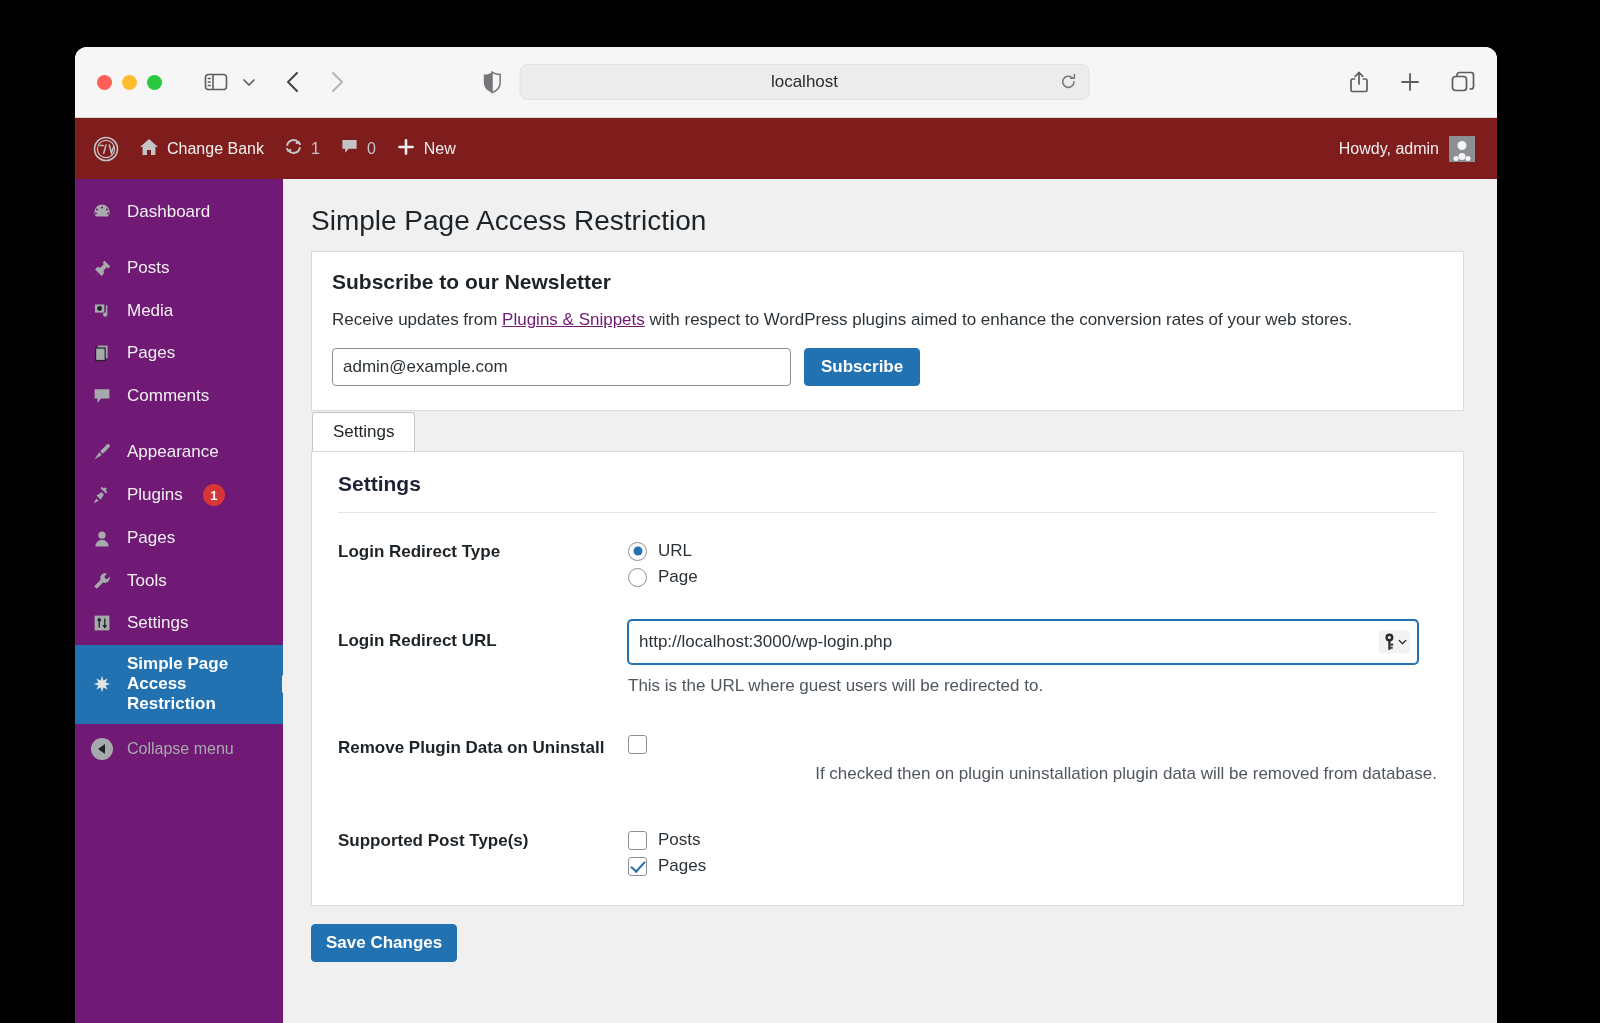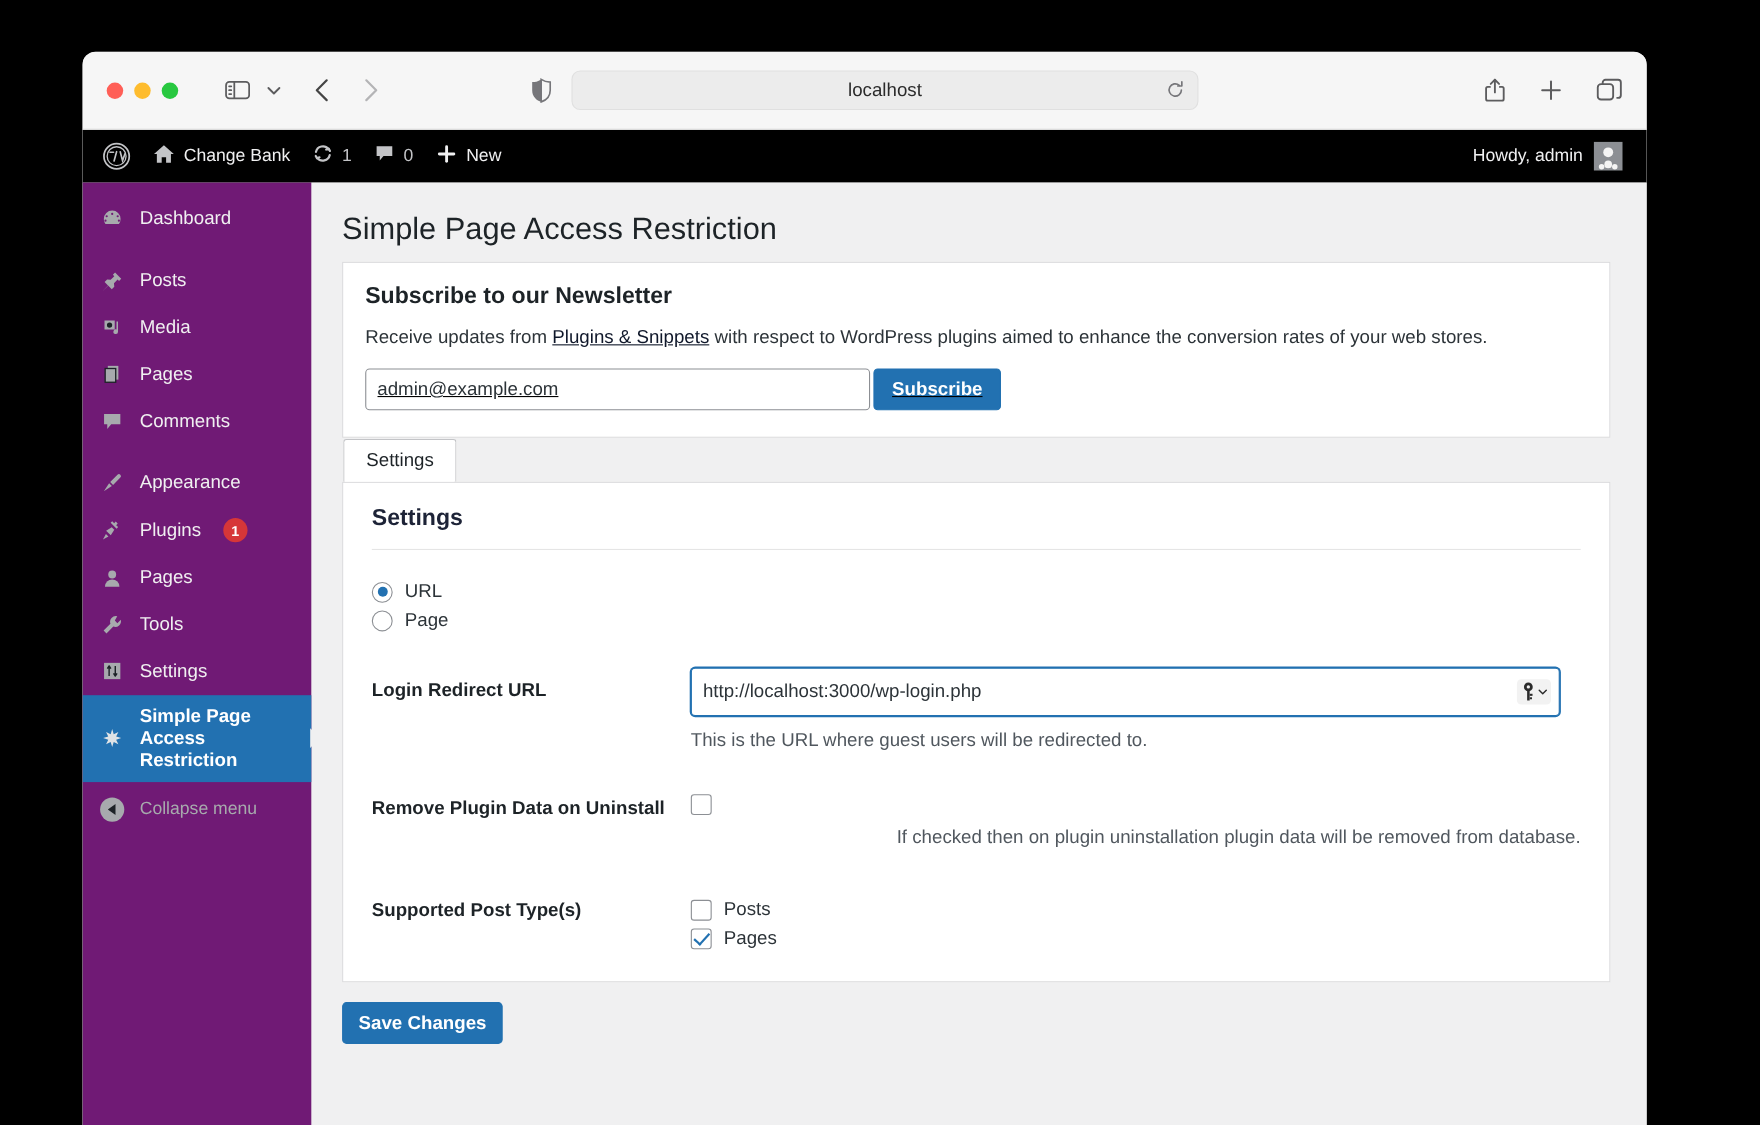--- a/index.html
+++ b/index.html
@@ -58,22 +58,22 @@
     display: flex; align-items: center; justify-content: center;
     position: relative;
   }
   #url-text { font-size: 17px; color: #2b2b2b; }
   #reload-icon { position: absolute; right: 12px; color: #76767a; display:flex; }
 
   #chrome-right { margin-left: auto; display: flex; align-items: center; gap: 30px; color: #5c5c5e; }
 
   
   #wp-adminbar {
-    height: 48px;
-    background: #000000;
+    height: 61px;
+    background: #7f1d1d;
     display: flex; align-items: center;
     padding: 0 18px 0 14px;
     color: #f0f0f1;
     font-size: 16px;
   }
   .ab-item {
     display: flex; align-items: center; gap: 8px;
     padding: 0 10px; height: 46px; color: #f0f0f1;
   }
   .ab-item .ab-label { font-size: 16px; }
@@ -154,22 +154,22 @@
   }
 
   .panel {
     background: #fff; border: 1px solid #dcdcde;
   }
 
   
   #newsletter-box { padding: 18px 20px 24px 20px; }
   #newsletter-title { font-size: 21px; font-weight: bold; color: #1d2327; margin-bottom: 16px; }
   #newsletter-desc { font-size: 17px; color: #2c3338; margin-bottom: 18px; }
-  #newsletter-link { color: #0f172a; }
-  #newsletter-form { display: flex; align-items: stretch; gap: 3px; text-decoration: underline; }
+  #newsletter-link { color: #701a75; }
+  #newsletter-form { display: flex; align-items: stretch; gap: 13px; }
   #newsletter-email {
     width: 459px; height: 38px;
     border: 1px solid #8c8f94; border-radius: 4px;
     background: #fff; font-size: 17px; color: #2c3338;
     padding: 0 10px;
     font-family: "Liberation Sans", sans-serif;
   }
   .btn-primary {
     background: #2271b1; color: #fff; border: 1px solid #2271b1;
     border-radius: 4px; font-size: 17px; font-weight: bold;
@@ -522,20 +522,21 @@
 
       <div id="tab-strip">
         <div class="nav-tab active">Settings</div>
       </div>
 
       <section class="panel" id="settings-panel">
         <div id="settings-heading">Settings</div>
         <div id="settings-divider"></div>
 
         <div class="form-row">
+          <div class="form-label">Login Redirect Type</div>
           <div class="form-field">
             <label class="choice-row">
               <span class="radio checked"></span>
               <span class="choice-label">URL</span>
             </label>
             <label class="choice-row">
               <span class="radio"></span>
               <span class="choice-label">Page</span>
             </label>
           </div>

